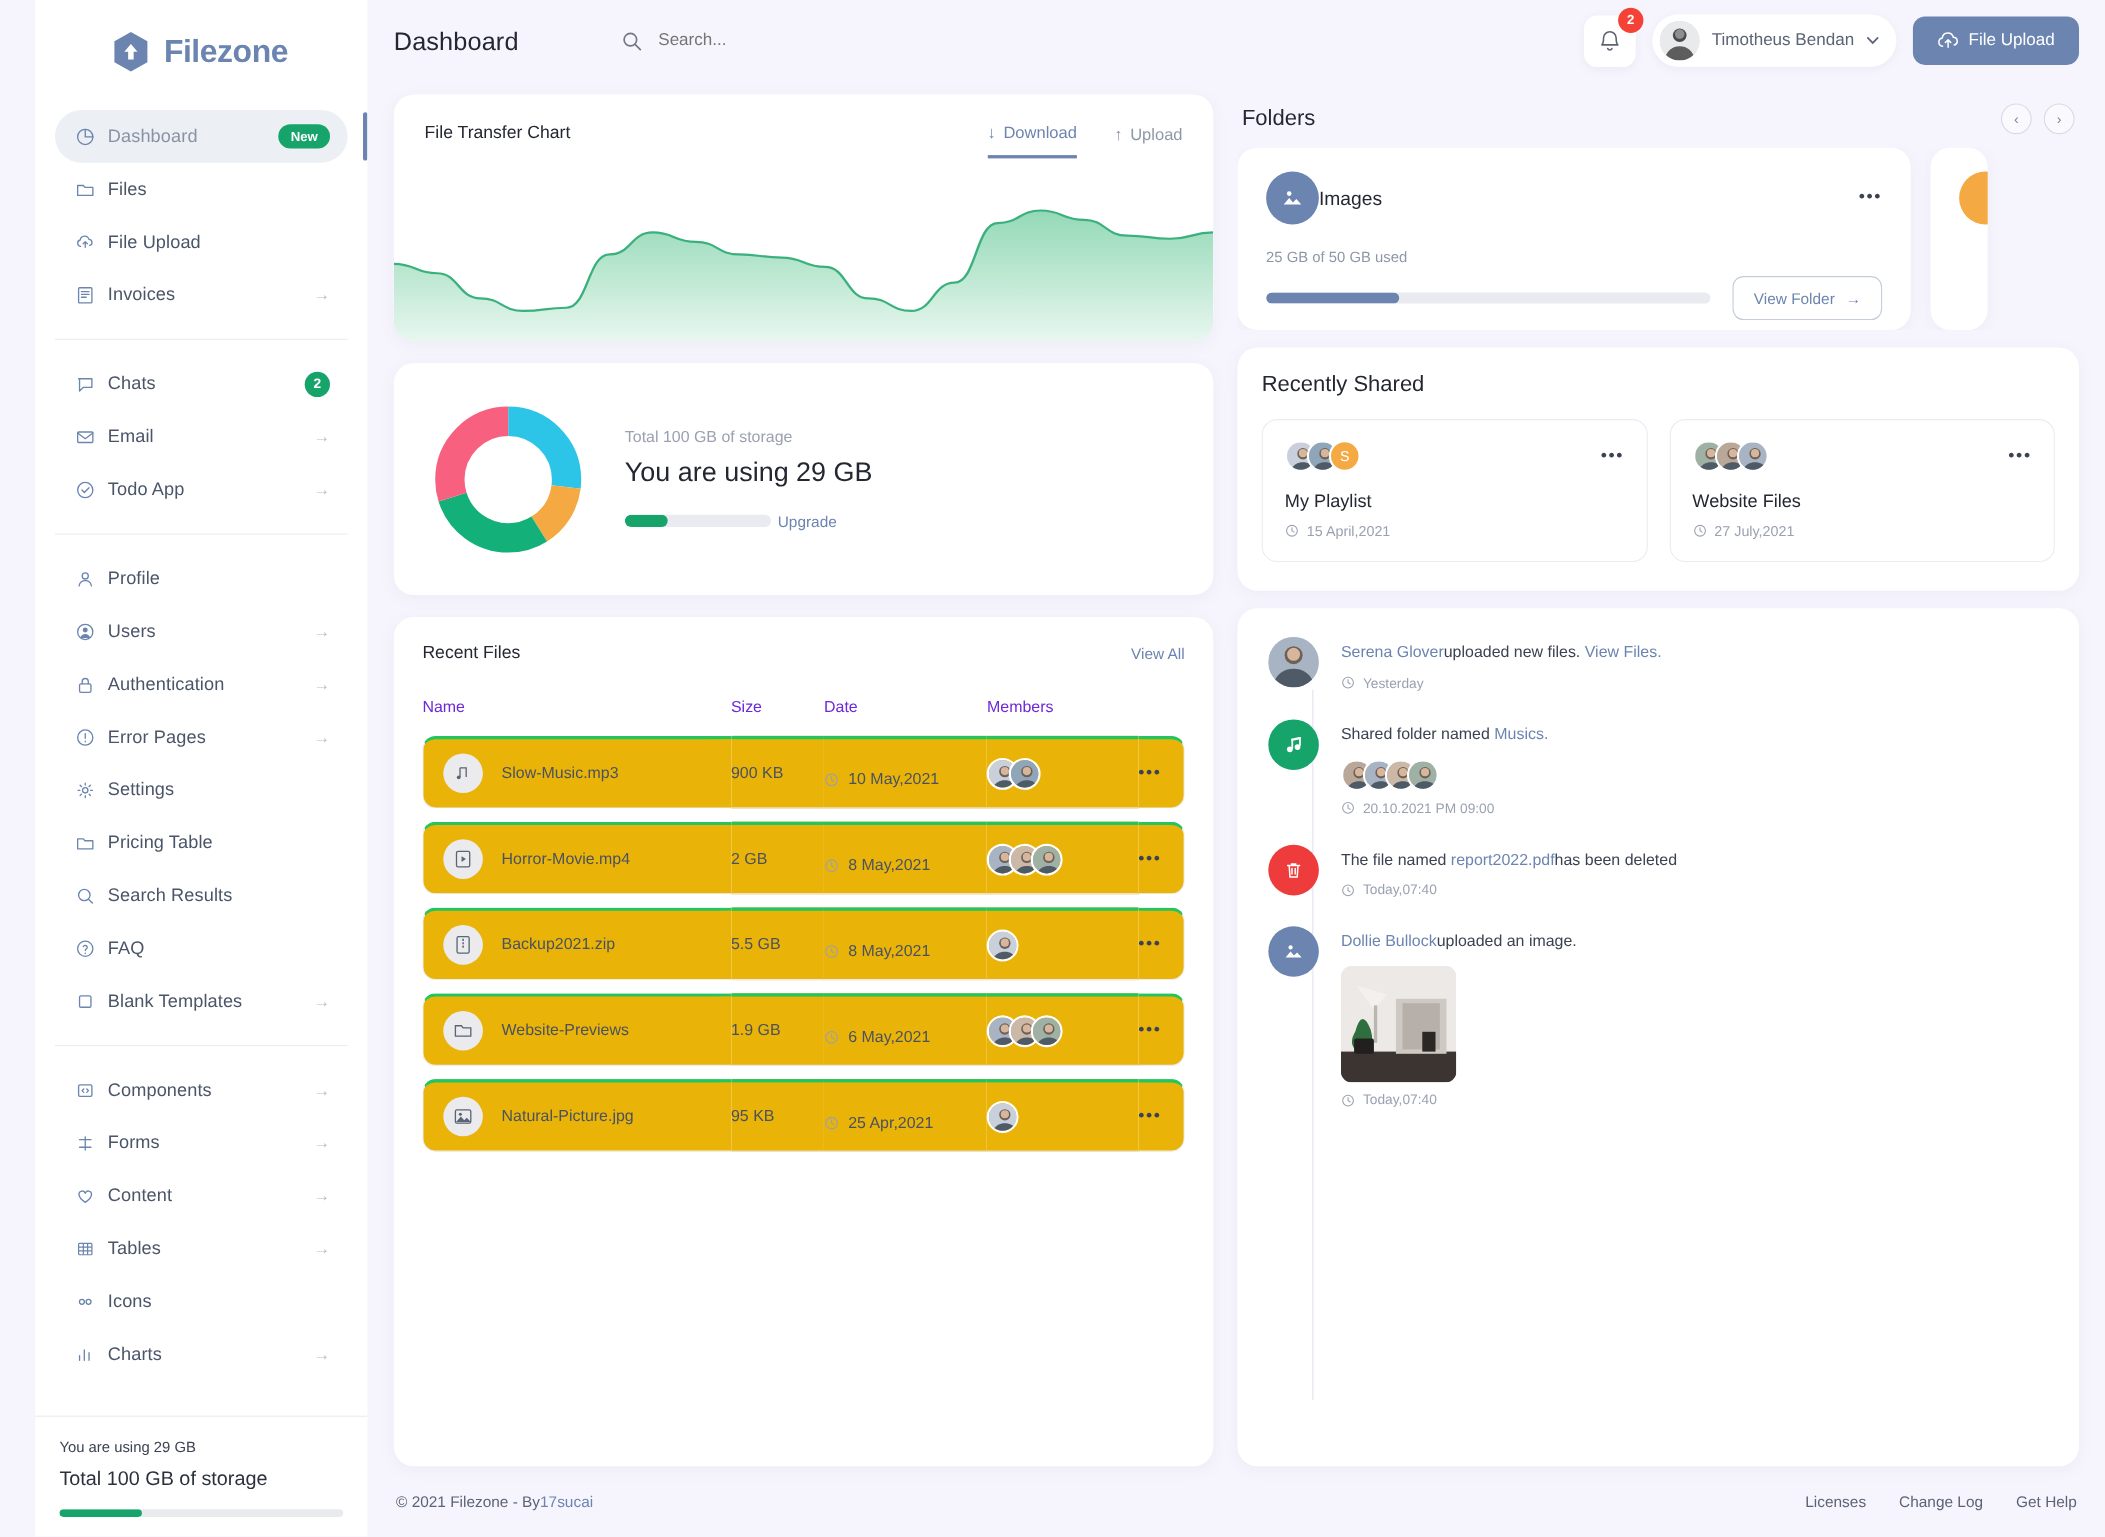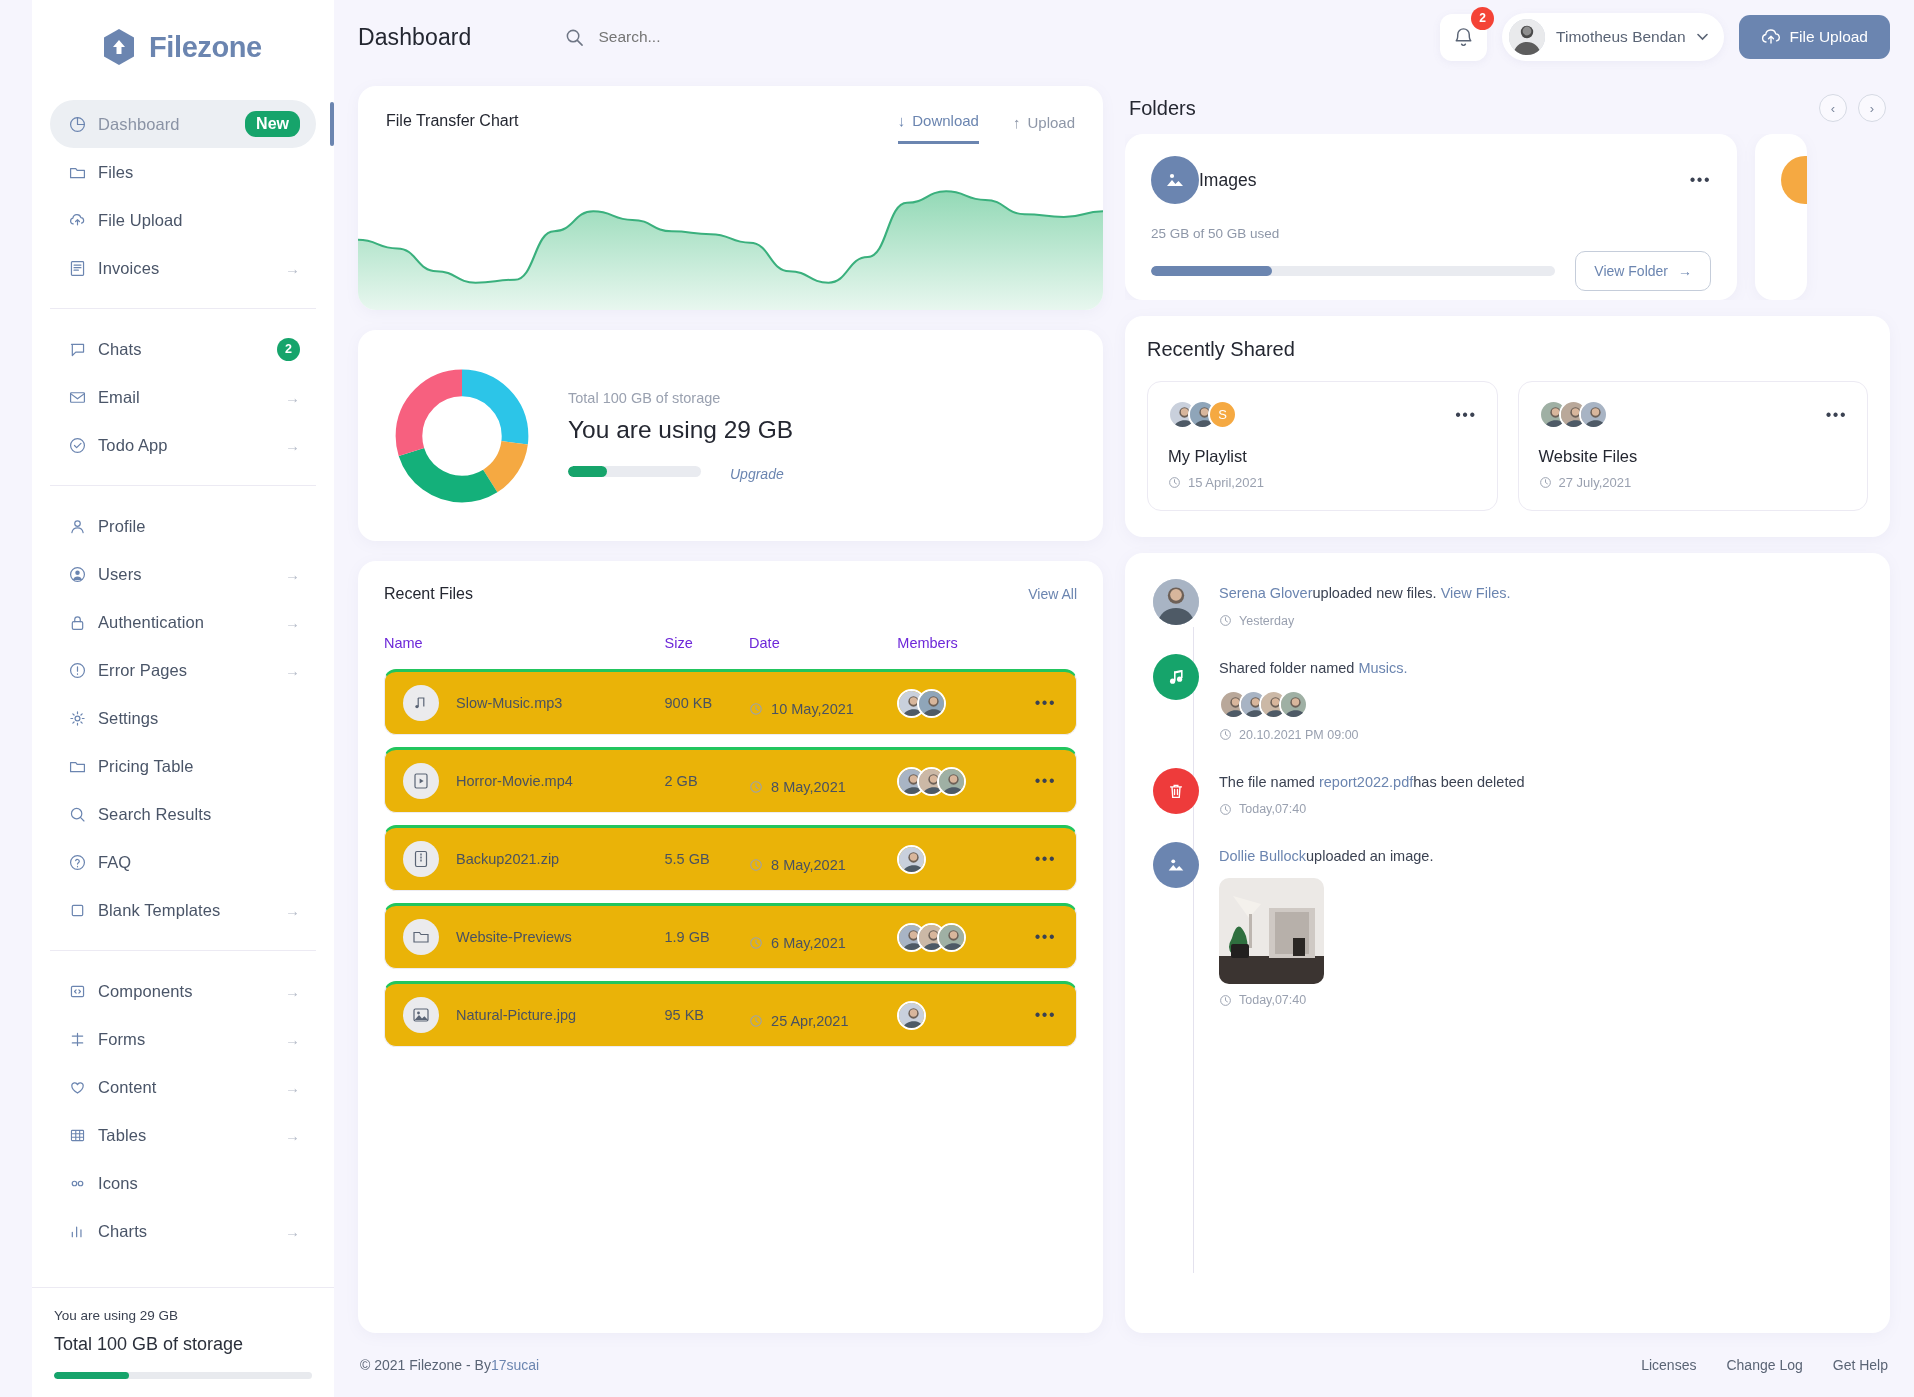--- a/index.html
+++ b/index.html
@@ -31,21 +31,21 @@
     color: #4a5568; font-size: 16.5px; cursor: pointer; position: relative;
   }
   .nav-item .ico { width: 30px; display:flex; align-items:center; }
   .nav-item .lbl { flex: 1; letter-spacing: .1px; }
   .nav-item.active { background: #eceff3; color: #8a93a5; }
   .nav-item.active::after {
     content:""; position: absolute; right: -18px; top: 2px;
     width: 4px; height: 44px; background: #6b85b0; border-radius: 2px;
   }
   .badge-new {
-    background: #16a46b; color: #fff; font-size: 16px; font-weight: 700;
+    background: #16a46b; color: #fff; font-size: 12px; font-weight: 700;
     padding: 4px 11px; border-radius: 11px;
   }
   .badge-count {
     background: #16a46b; color: #fff; font-size: 12.5px; font-weight: 700;
     width: 23px; height: 23px; border-radius: 50%;
     display: flex; align-items: center; justify-content: center;
   }
   .caret { color: #b6bcc9; font-size: 15px; }
 
   .side-foot {
@@ -103,21 +103,21 @@
   .tab { font-size: 15px; color:#8e97a8; padding-bottom: 12px; cursor:pointer; display:flex; gap:7px; align-items:center;}
   .tab.active { color:#6b85b0; border-bottom: 3px solid #6b85b0; }
   .spark { position:absolute; left:0; right:0; bottom:0; height: 155px; }
 
   
   .storage { height: 211px; padding: 0 34px; display:flex; align-items:center; gap: 36px; }
   .donut { width: 140px; height: 140px; flex:none; }
   .storage-info { flex:1; }
   .storage-sub { font-size: 14.5px; color:#9aa1b0; margin-bottom: 10px; }
   .storage-big { font-size: 24.5px; color:#242731; margin-bottom: 22px; }
-  .storage-row { display:flex; gap: 29px; font-style: italic; }
+  .storage-row { display:flex; align-items:center; gap: 6px; }
   .sbar-track { width: 133px; height: 11px; background:#e9ebf0; border-radius:6px; overflow:hidden; }
   .sbar-fill { height:100%; background:#16a46b; border-radius:6px; }
   .upgrade { font-size: 14px; color:#6b85b0; cursor:pointer; }
 
   
   .folders-head { display:flex; align-items:center; padding: 8px 4px 0 4px; }
   .arrows { margin-left:auto; display:flex; gap: 11px; }
   .arrow-btn {
     width: 28px; height: 28px; border-radius: 50%; border: 1px solid #d6dae4;
     background: #faf9fe; color:#7b879c; font-size:13px; display:flex; align-items:center;

